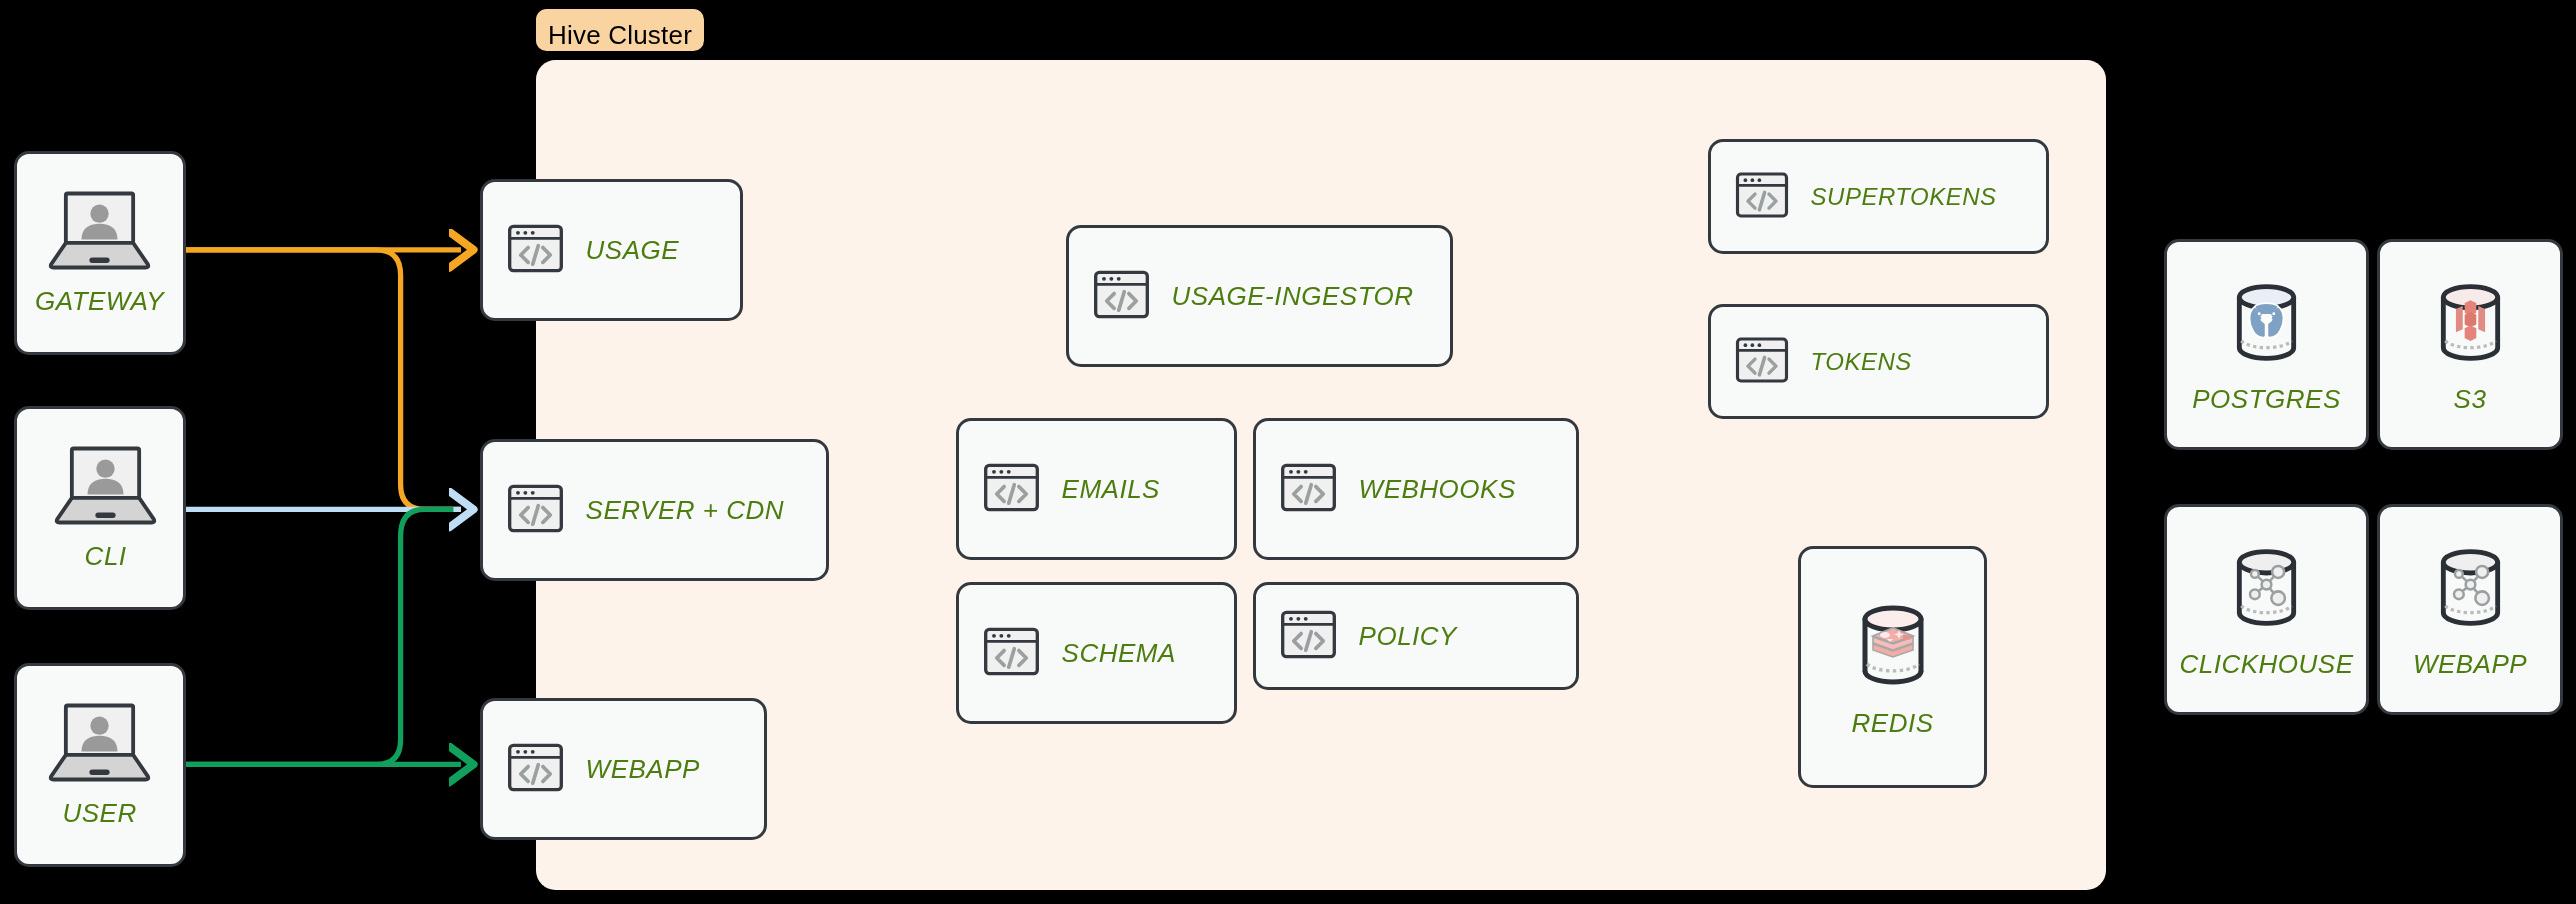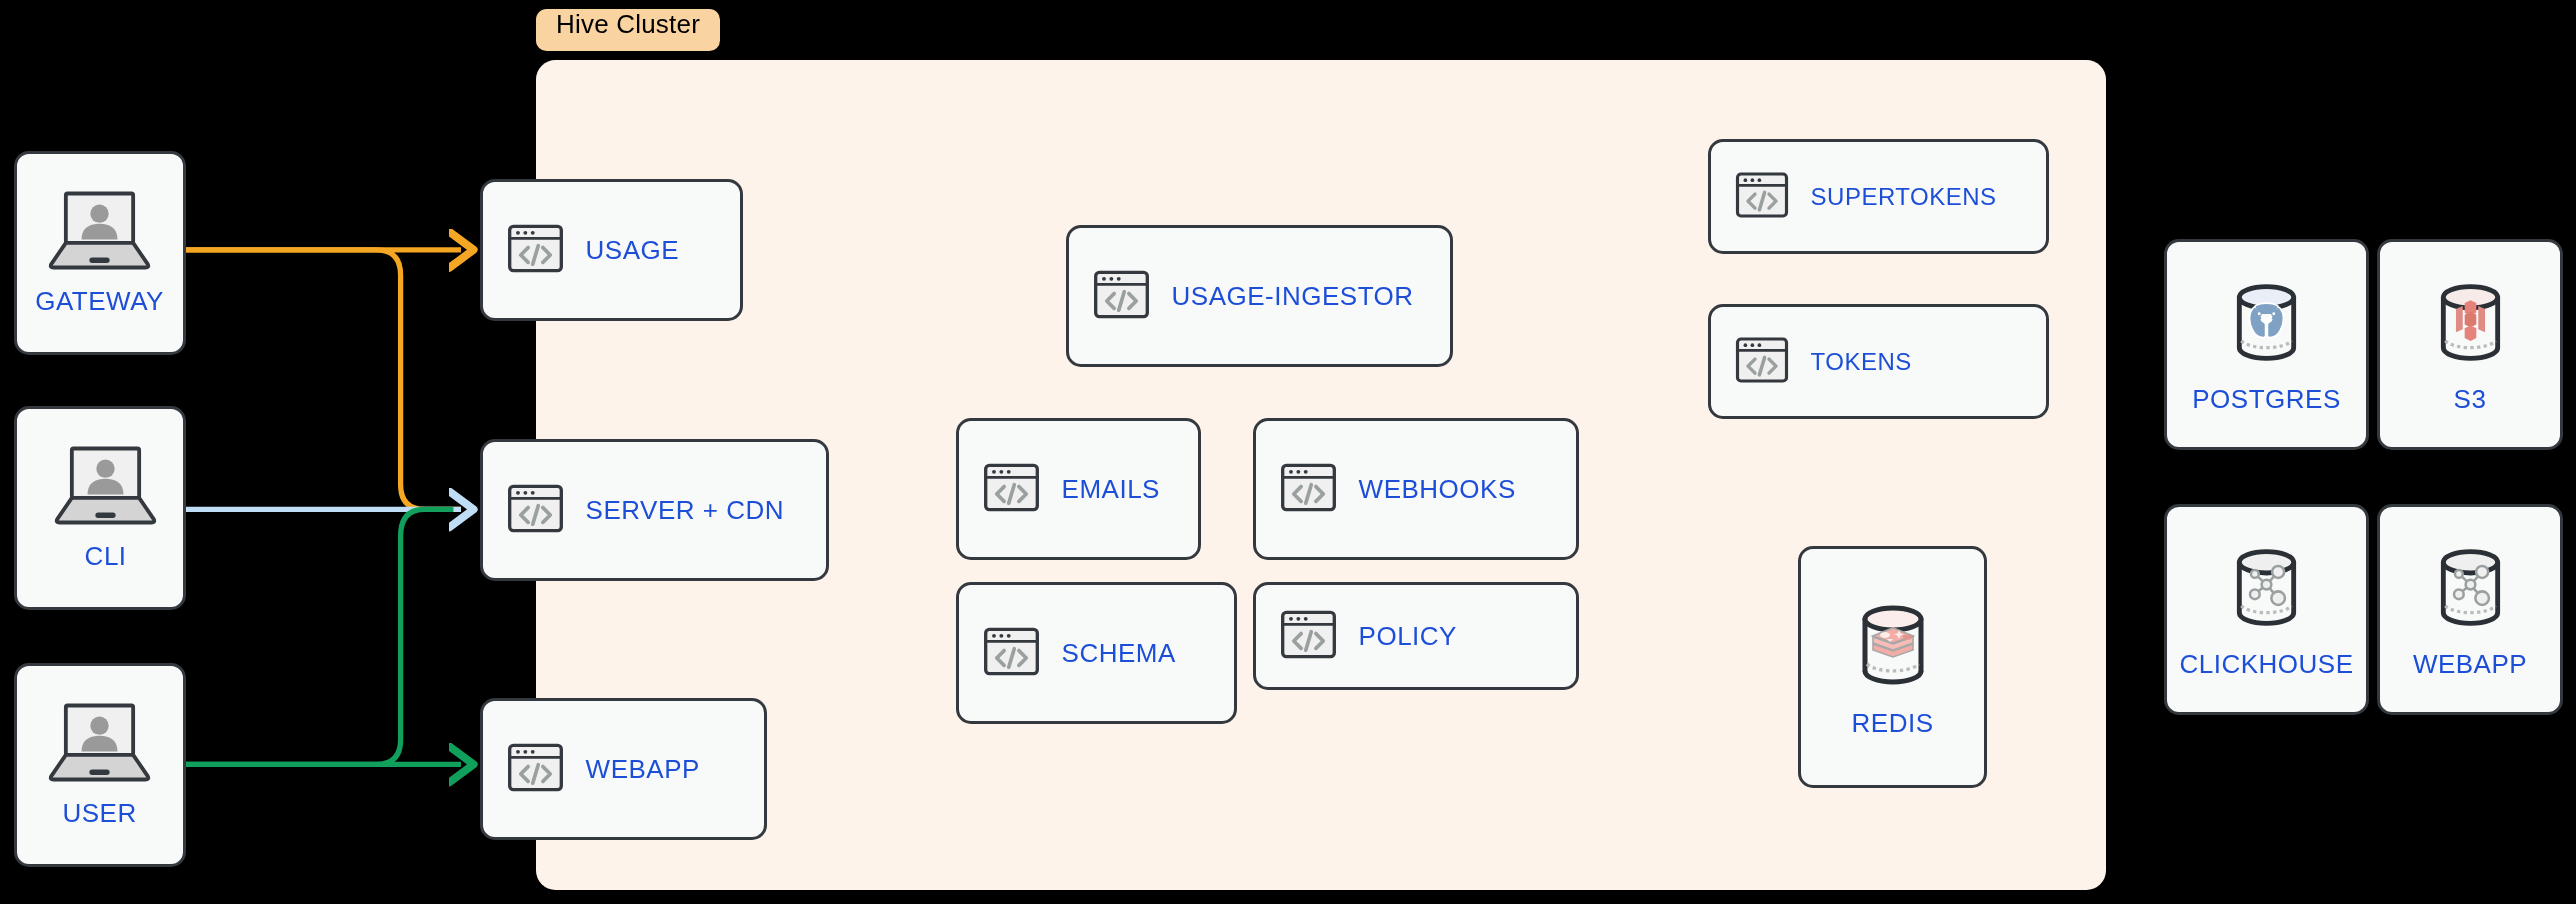--- a/index.html
+++ b/index.html
@@ -4,30 +4,30 @@
 <style>
   html,body{margin:0;padding:0;background:#000;}
   body{width:2576px;height:904px;overflow:hidden;
        font-family:"Liberation Sans","DejaVu Sans",sans-serif;}
   #stage{position:relative;width:2576px;height:904px;background:#000;}
 
   
   #cluster-box{position:absolute;left:536px;top:60px;width:1570px;height:830px;
       background:#FDF3EA;border-radius:19.6px;}
   #cluster-badge{position:absolute;left:536px;top:9px;height:42px;
-      background:#F9D3A0;border-radius:10.6px;display:flex;align-items:flex-start;
-      padding:0 20px;font-size:26px;color:#000;letter-spacing:0.2px;white-space:nowrap;}
+      background:#F9D3A0;border-radius:10.6px;display:flex;align-items:flex-end;
+      padding:0 12px;font-size:26px;color:#000;letter-spacing:0.2px;white-space:nowrap;}
 
   
   .node{position:absolute;background:#F8F9F9;border:3.8px solid #33393E;
         border-radius:15px;box-sizing:border-box;}
   .node.wide{display:flex;align-items:center;padding-left:22.6px;gap:21px;}
   .node.tall{display:flex;flex-direction:column;align-items:center;
              justify-content:center;gap:10.6px;}
-  .nlabel{color:#1d4ed8;font-size:26px;letter-spacing:0.5px;
+  .nlabel{font-style:italic;color:#4d7c0f;font-size:26px;letter-spacing:0.5px;
           white-space:nowrap;}
   .nlabel.sm{font-size:24px;}
 
   .icowrap{flex:0 0 auto;display:block;}
 
   
   #wires{position:absolute;left:0;top:0;width:2576px;height:904px;
          pointer-events:none;}
 </style>
 </head>
@@ -163,21 +163,21 @@
           <circle cx="21" cy="15" r="2.1" fill="#33393E"></circle>
           <circle cx="29" cy="15" r="2.1" fill="#33393E"></circle>
         <path d="M24,31 L16,39 L24,47" fill="none" stroke="#9AA0A0" stroke-width="4" stroke-linecap="round" stroke-linejoin="round"></path>
         <path d="M40,31 L48,39 L40,47" fill="none" stroke="#9AA0A0" stroke-width="4" stroke-linecap="round" stroke-linejoin="round"></path>
         <line x1="35" y1="29" x2="29" y2="49" stroke="#9AA0A0" stroke-width="4" stroke-linecap="round"></line>
       </svg>
     </span>
     <span class="nlabel">USAGE-INGESTOR</span>
   </div>
 
-  <div class="node wide" style="left:956px;top:418px;width:245px;height:142px;">
+  <div class="node wide" style="left:956px;top:418px;width:281px;height:142px;">
     <span class="icowrap">
       <svg width="59" height="59" viewBox="0 0 64 64">
         <rect x="4" y="8" width="56" height="48" rx="4" fill="#F0F0F0" stroke="#33393E" stroke-width="3.6"></rect>
         <line x1="4" y1="21" x2="60" y2="21" stroke="#33393E" stroke-width="3.2"></line>
         <circle cx="13" cy="15" r="2.1" fill="#33393E"></circle>
           <circle cx="21" cy="15" r="2.1" fill="#33393E"></circle>
           <circle cx="29" cy="15" r="2.1" fill="#33393E"></circle>
         <path d="M24,31 L16,39 L24,47" fill="none" stroke="#9AA0A0" stroke-width="4" stroke-linecap="round" stroke-linejoin="round"></path>
         <path d="M40,31 L48,39 L40,47" fill="none" stroke="#9AA0A0" stroke-width="4" stroke-linecap="round" stroke-linejoin="round"></path>
         <line x1="35" y1="29" x2="29" y2="49" stroke="#9AA0A0" stroke-width="4" stroke-linecap="round"></line>

